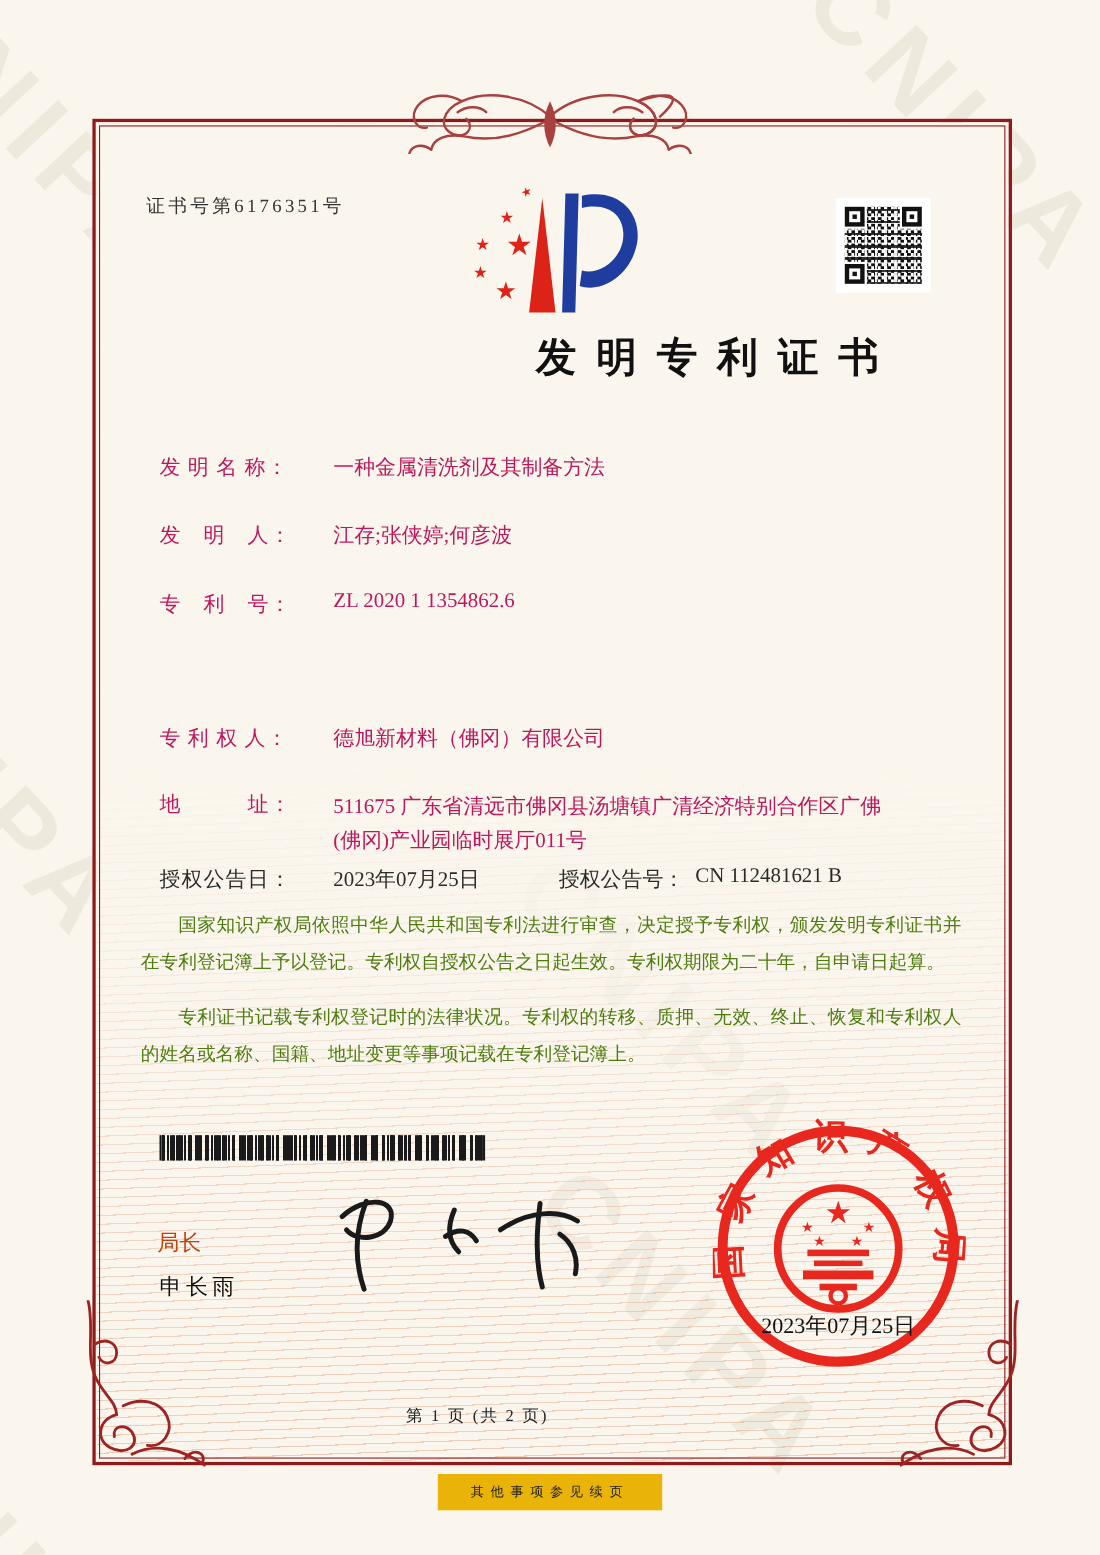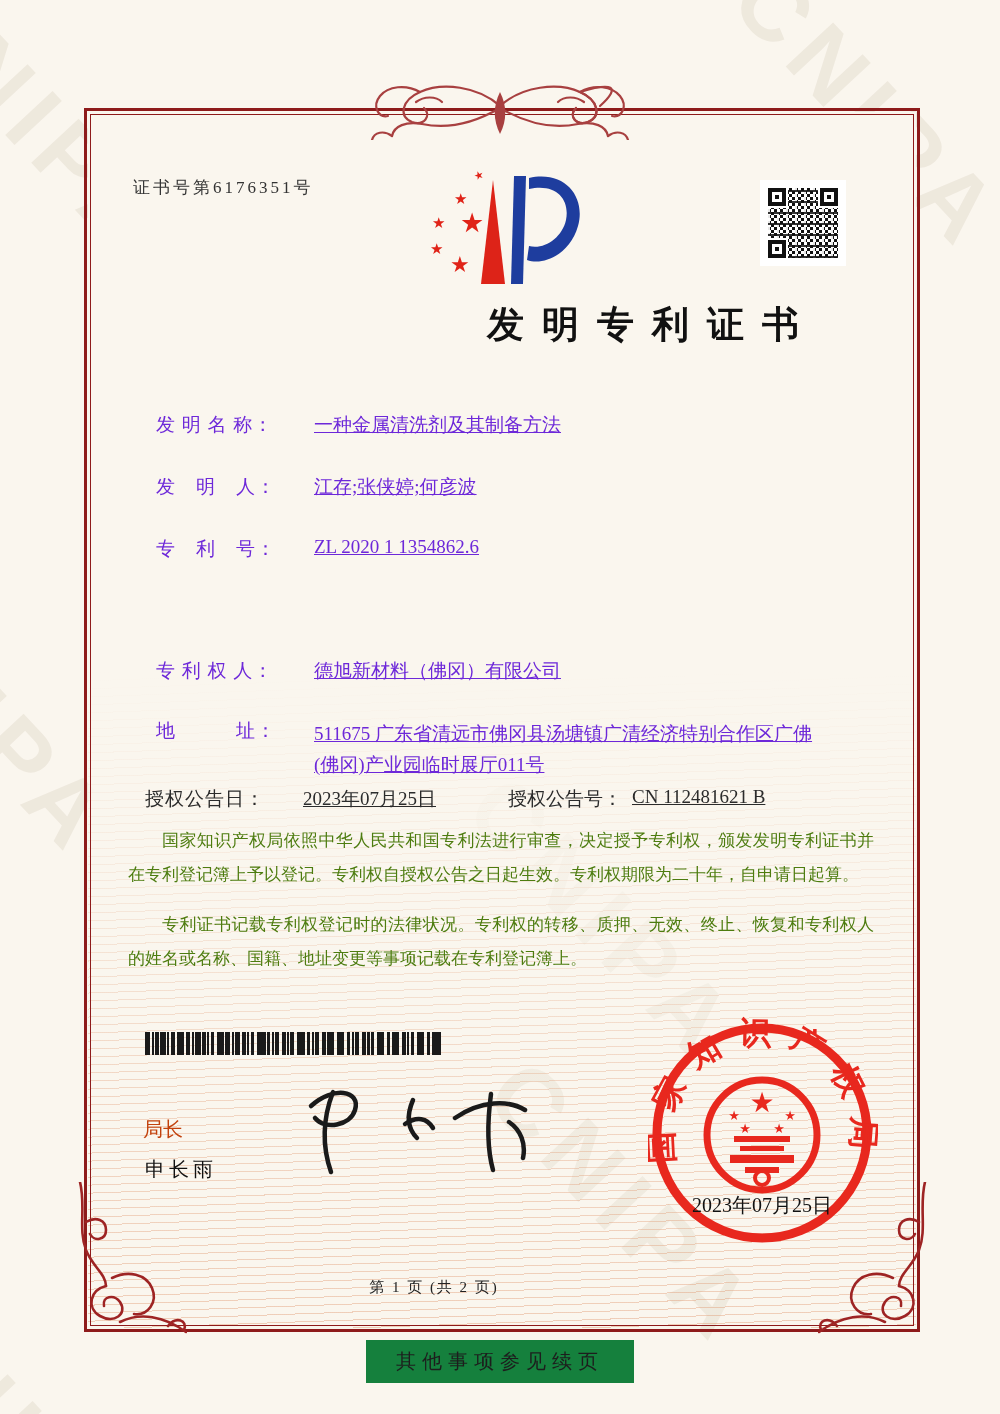--- a/index.html
+++ b/index.html
@@ -29,23 +29,23 @@
        repeating-linear-gradient(90deg,rgba(255,255,255,0.9) 0 2px,transparent 2px 9px),
        conic-gradient(#111 25%,transparent 0 50%,#111 0 75%,transparent 0);
      background-size:auto,auto,6px 6px;}
   .finder{position:absolute;width:18px;height:18px;border:4px solid #111;background:#fff;
           box-sizing:border-box;box-shadow:0 0 0 2px #fff;}
   .finder::after{content:"";position:absolute;left:3px;top:3px;width:4px;height:4px;background:#111;}
   .f-tl{left:8px;top:8px}.f-tr{right:8px;top:8px}.f-bl{left:8px;bottom:8px}
   .title{position:absolute;left:0;width:817px;top:300px;text-align:right;font-size:37px;
          font-weight:bold;letter-spacing:18px;text-indent:18px;color:#111;}
   
-  .row{position:absolute;left:156px;display:flex;font-size:19px;color:#6d28d9;}
+  .row{position:absolute;left:145px;display:flex;font-size:19px;color:#be185d;}
   .lab{flex:none;width:148px;letter-spacing:1px;}
-  .val{margin-left:10px;text-decoration:underline;}
+  .val{margin-left:10px;}
   .addr .val{width:520px;line-height:31px;}
   .grant{position:absolute;left:145px;top:786px;display:flex;font-size:19px;}
   .grant .pair1{flex:none;width:363px;display:flex;}
   .grant .pair2{display:flex;}
   
   .paras{position:absolute;left:128px;top:824px;width:746px;font-size:17px;line-height:34px;
          color:#4d7c0f;}
   .paras p{margin:0 0 16px 0;text-indent:2em;text-align:justify;}
   
   .barcode{position:absolute;left:145px;top:1032px;width:292px;height:23px;
@@ -54,21 +54,21 @@
        repeating-linear-gradient(90deg,#1a1a1a 0 3px,transparent 3px 8px),
        repeating-linear-gradient(90deg,#1a1a1a 0 2px,transparent 2px 13px);
      border-left:2px solid #1a1a1a;border-right:2px solid #1a1a1a;}
   .sig-title{position:absolute;left:143px;top:1116px;font-size:20px;color:#c2410c;}
   .sig-name{position:absolute;left:145px;top:1156px;font-size:20px;letter-spacing:4px;color:#111;}
   .sig-hand{position:absolute;left:295px;top:1066px;}
   .seal{position:absolute;left:648px;top:1016px;}
   .footer{position:absolute;left:0;width:868px;top:1278px;text-align:center;font-size:15px;
           letter-spacing:2px;color:#222;}
   .cont{position:absolute;left:0;width:1000px;top:1340px;text-align:center;}
-  .cont span{display:inline-block;background:#15803d;padding:8px 30px;font-size:20px;
+  .cont span{display:inline-block;background:#eab308;padding:8px 30px;font-size:12px;
              letter-spacing:6px;color:#1d1d1d;}
 </style>
 </head>
 <body>
 
 <div class="page">
 
   <span class="wm" style="left:-45px;top:-45px">CNIPA</span>
   <span class="wm" style="left:790px;top:-55px">CNIPA</span>
   <span class="wm" style="left:560px;top:335px">CNIPA</span>

